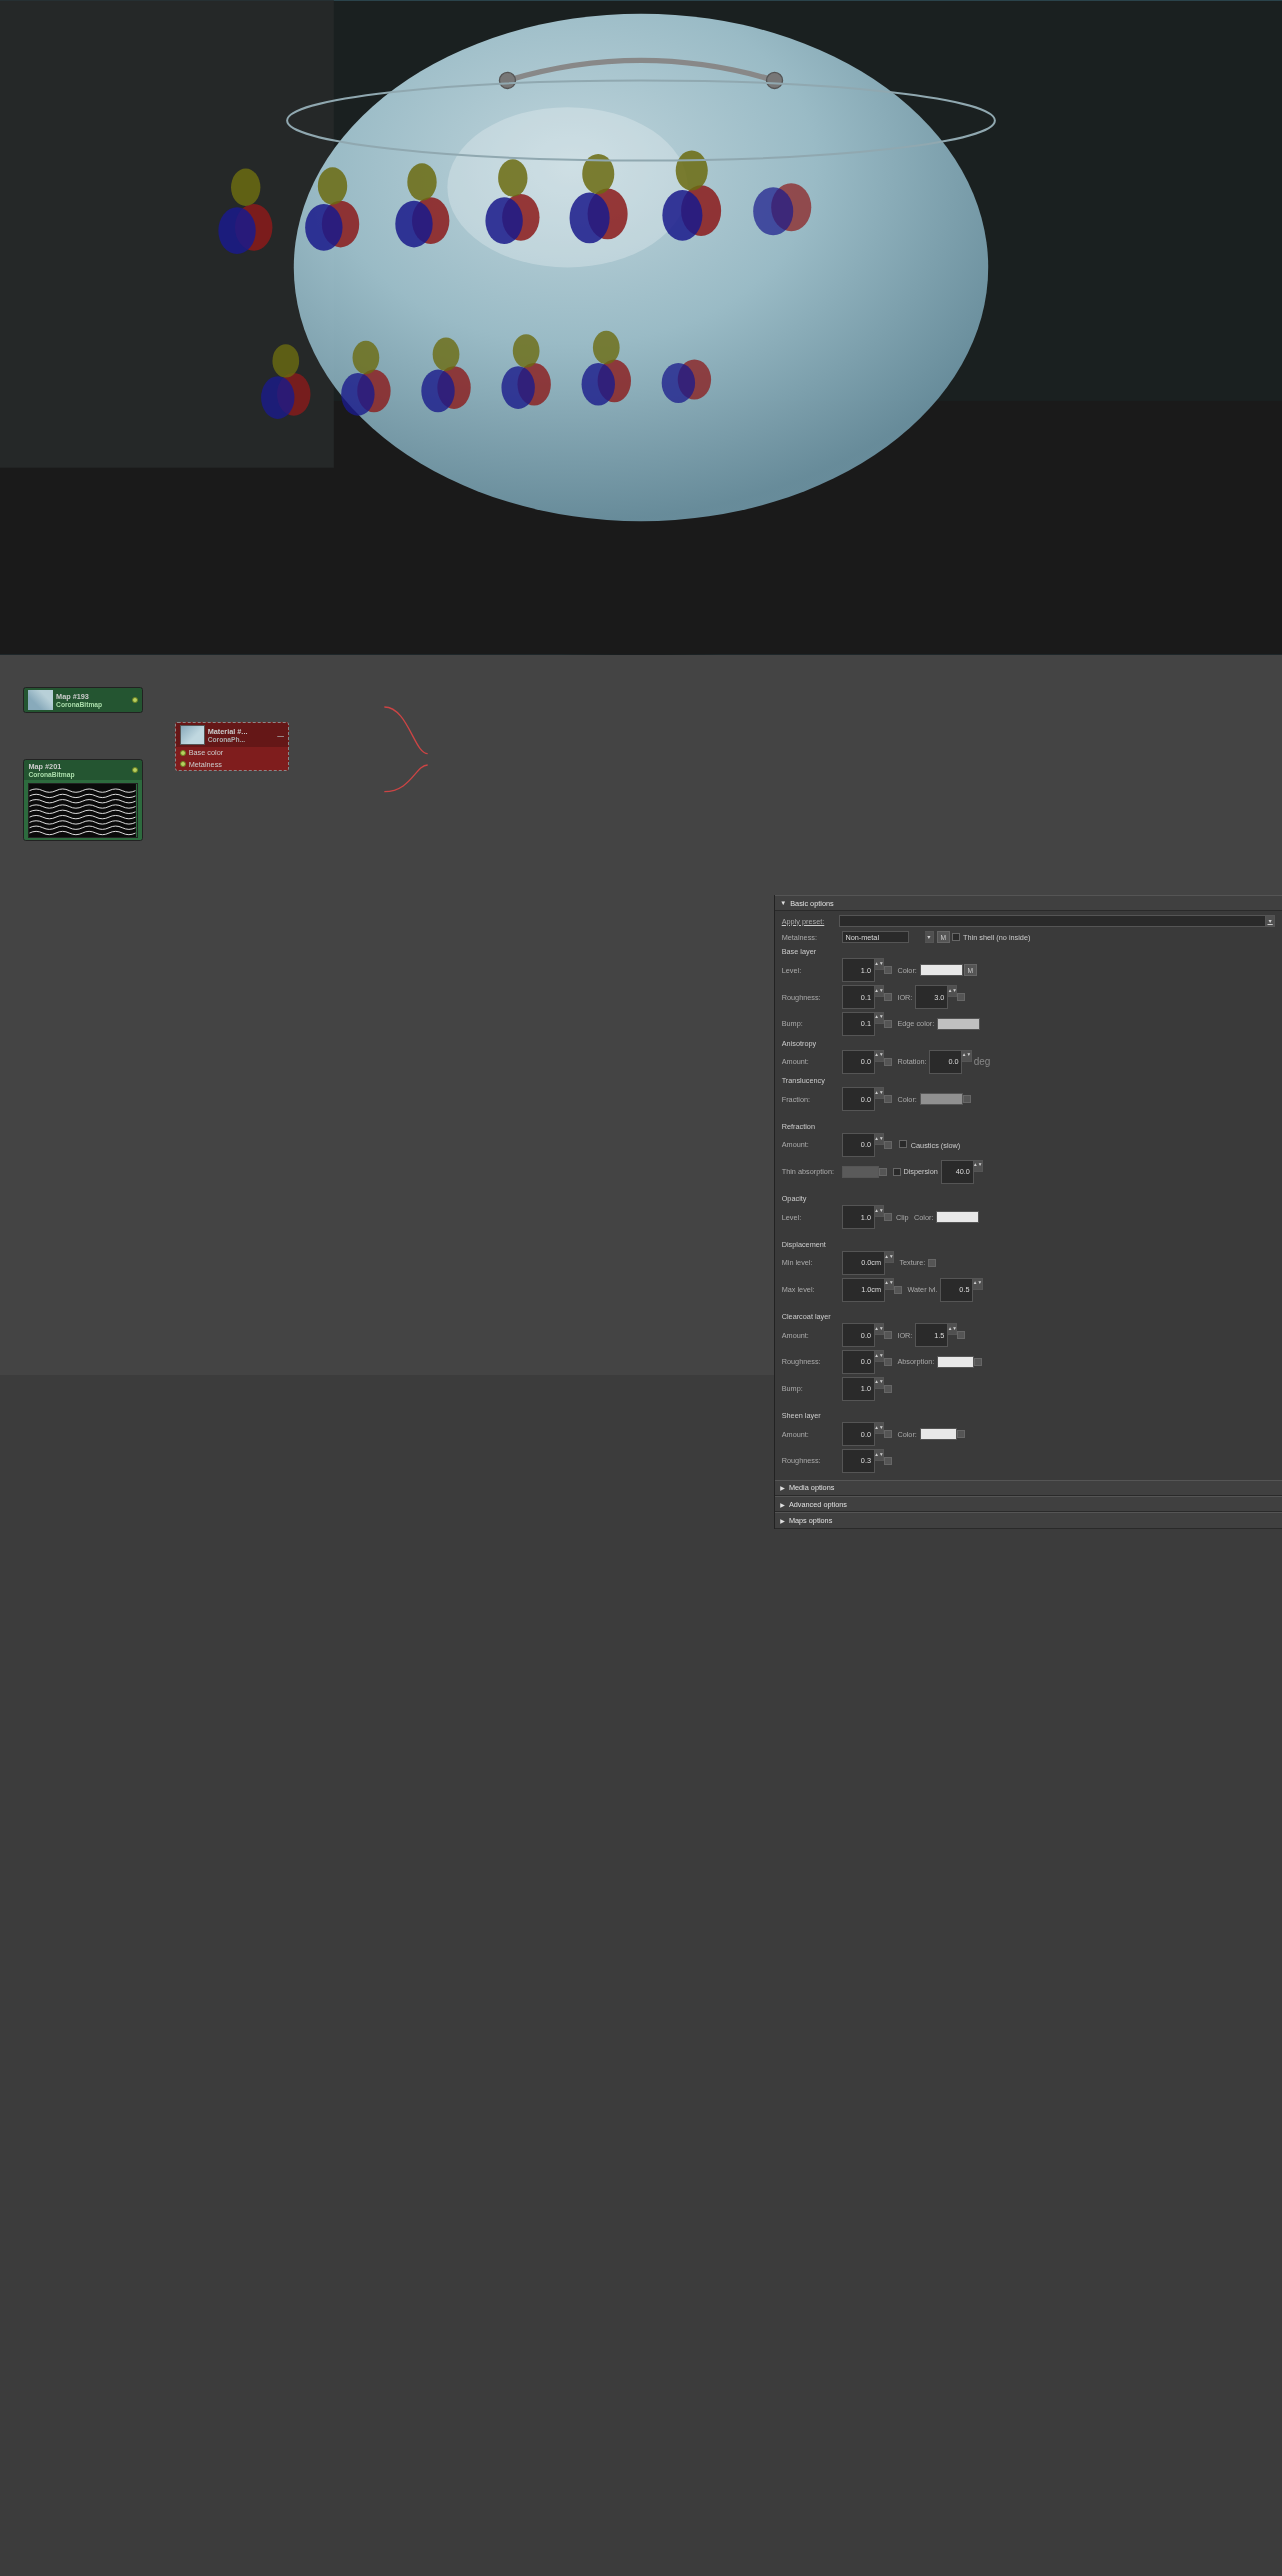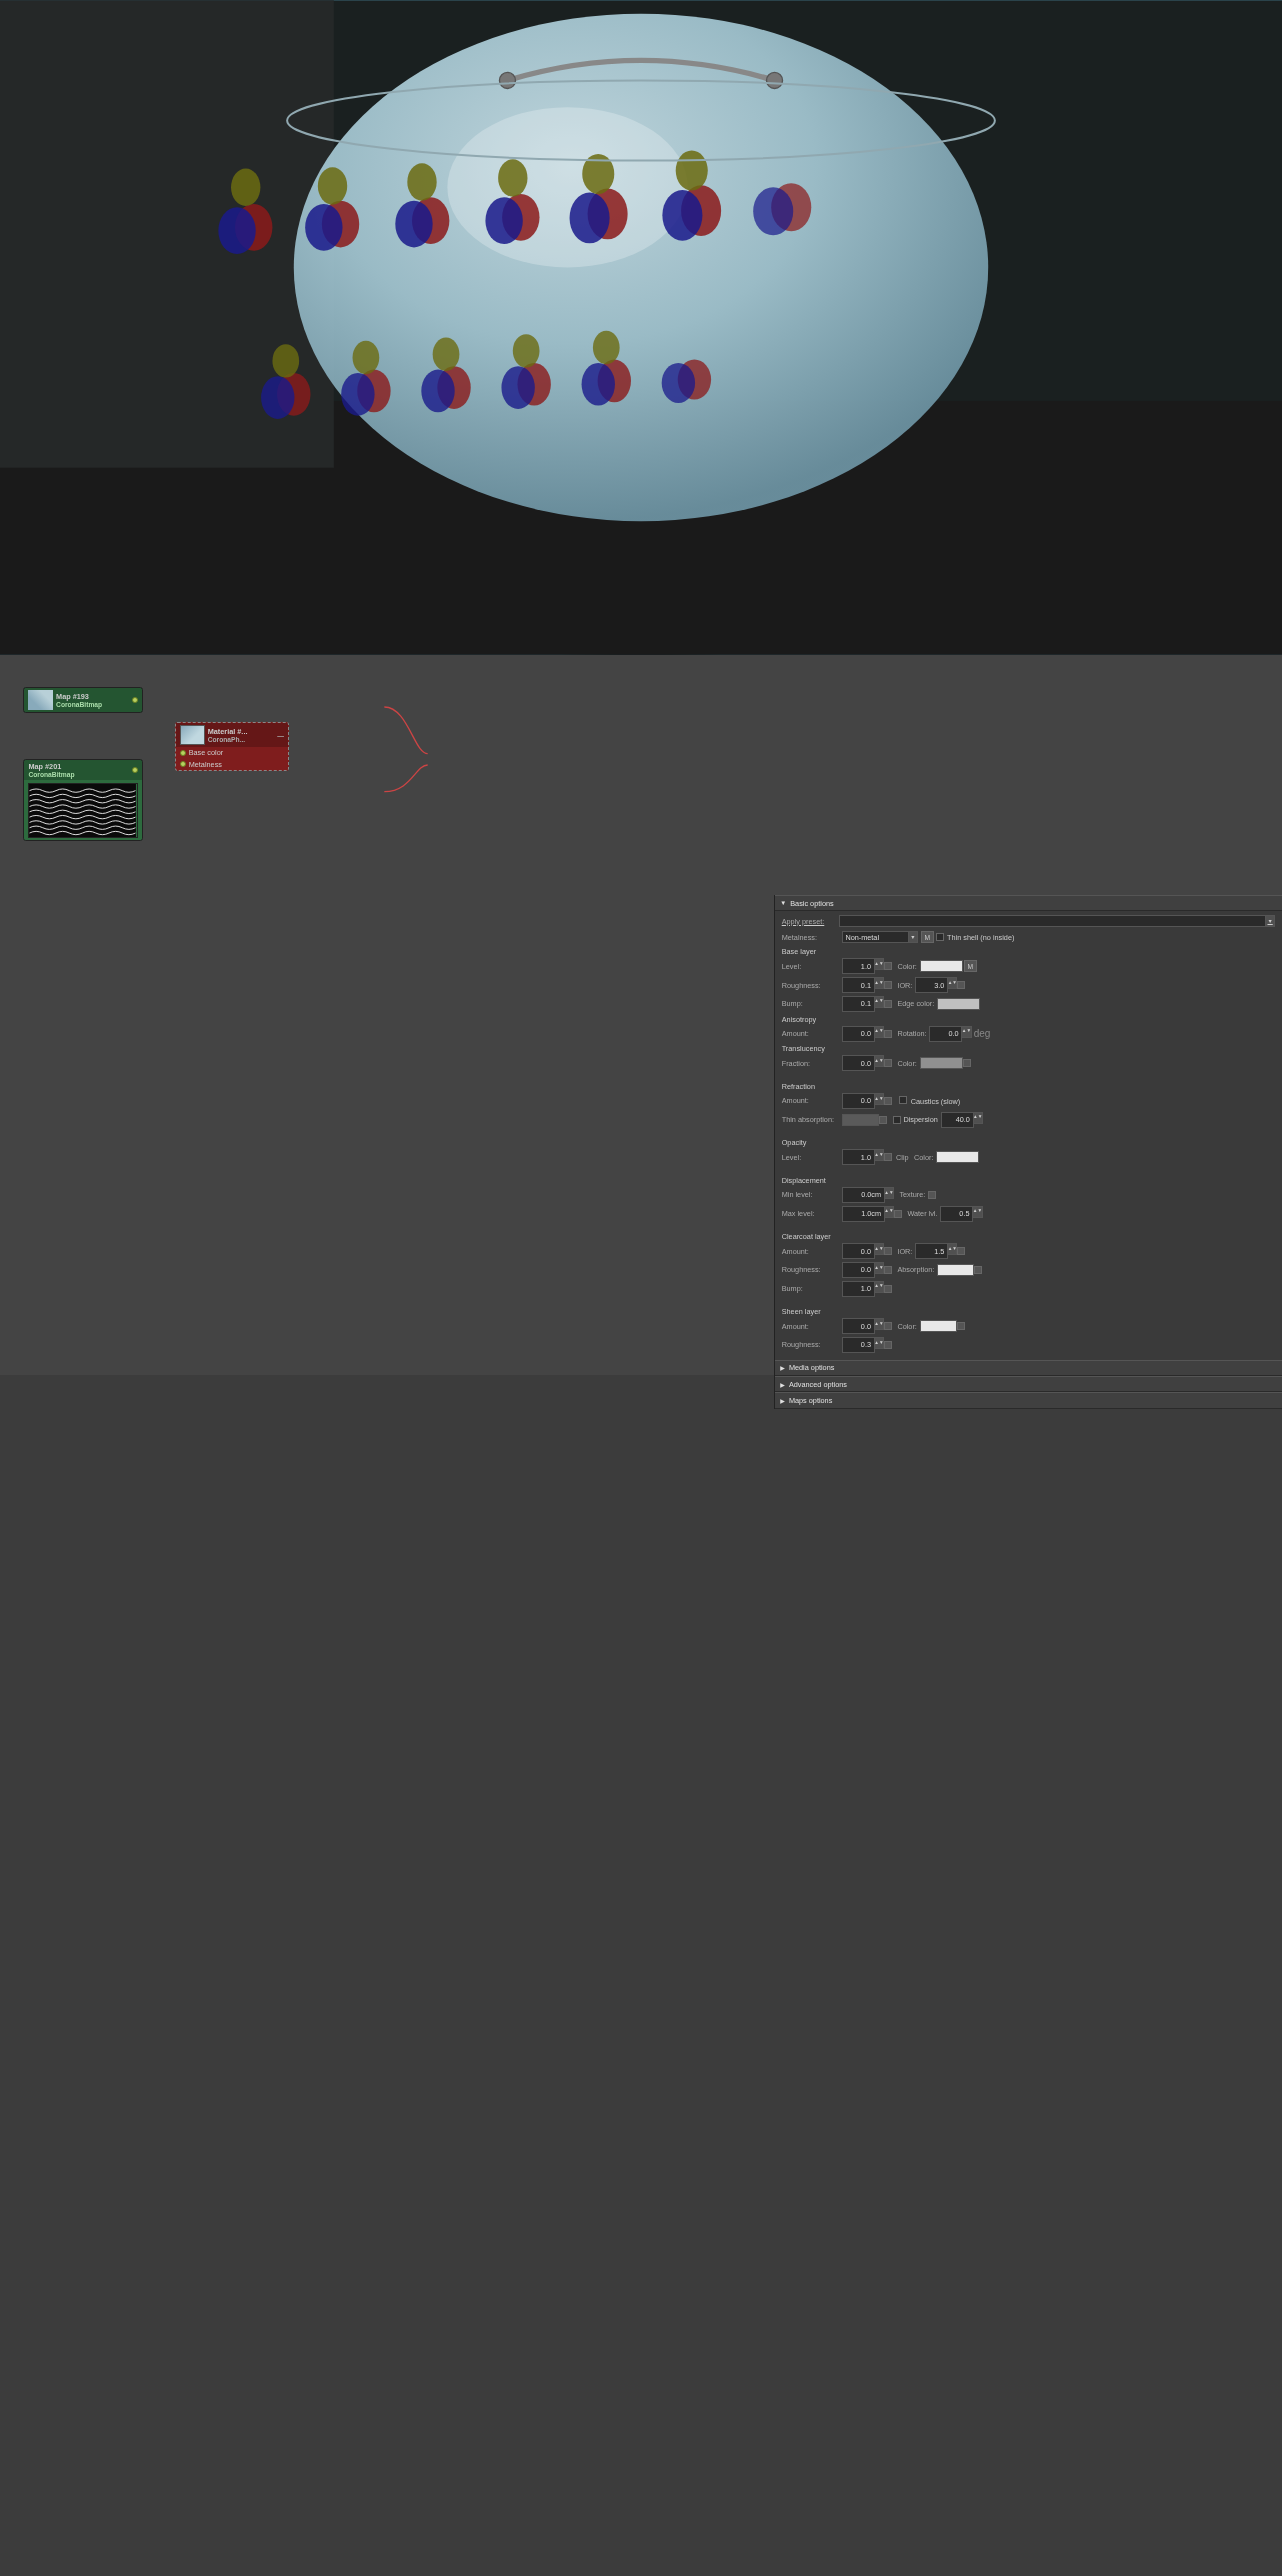--- a/index.html
+++ b/index.html
@@ -91,21 +91,21 @@
       font-size: 7.3px;
     }
 
     .num-input {
       background: #2a2a2a;
       border: 0.7px solid #555;
       color: #ddd;
       padding: 0.7px 2.7px;
       width: 33px;
       font-size: 7.3px;
-      height: 16px;
+      height: 24px;
       text-align: right;
     }
 
     .num-input-wide {
       width: 43px;
     }
 
     .spinner-btn {
       background: #505050;
       border: 0.7px solid #555;
@@ -544,21 +544,21 @@
 
         <div class="apply-preset-row">
           <span class="apply-preset-label">Apply preset:</span>
           <input class="preset-dropdown" type="text" style="">
           <div class="preset-arrow">▼</div>
         </div>
 
         <div class="form-row">
           <span class="form-label">Metalness:</span>
           <div style="display:flex;align-items:center;gap:2.7px;">
-            <div style="display:flex;">
+            <div style="display:flex;gap:16px;">
               <input class="dropdown" type="text" value="Non-metal" style="">
               <div class="dropdown-arrow">▼</div>
             </div>
             <div class="m-badge">M</div>
             <div class="cb"></div>
             <span>Thin shell (no inside)</span>
           </div>
         </div>
 
         <div class="sub-section-label">Base layer</div>

